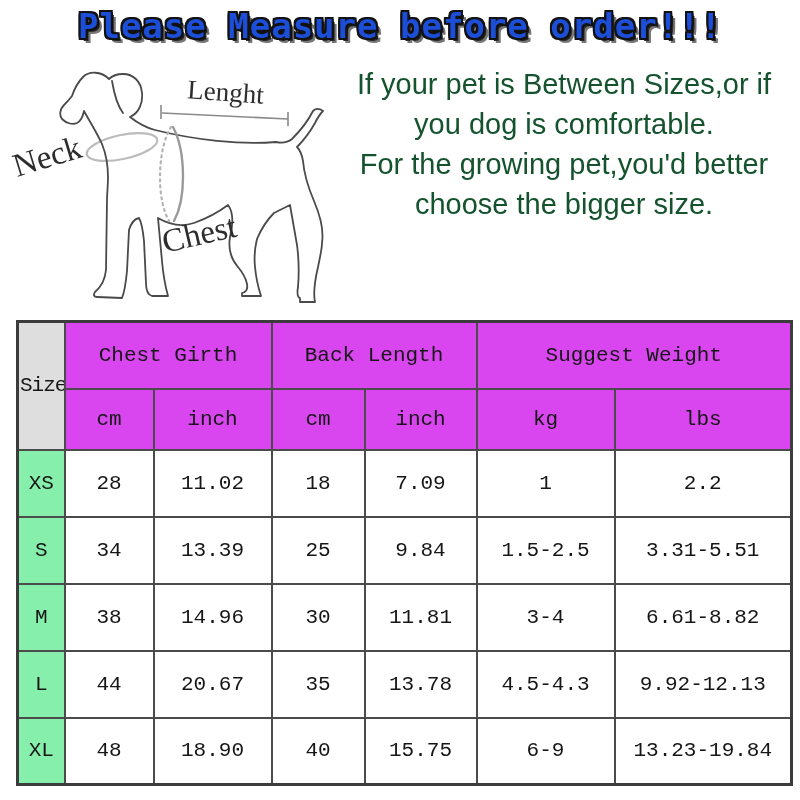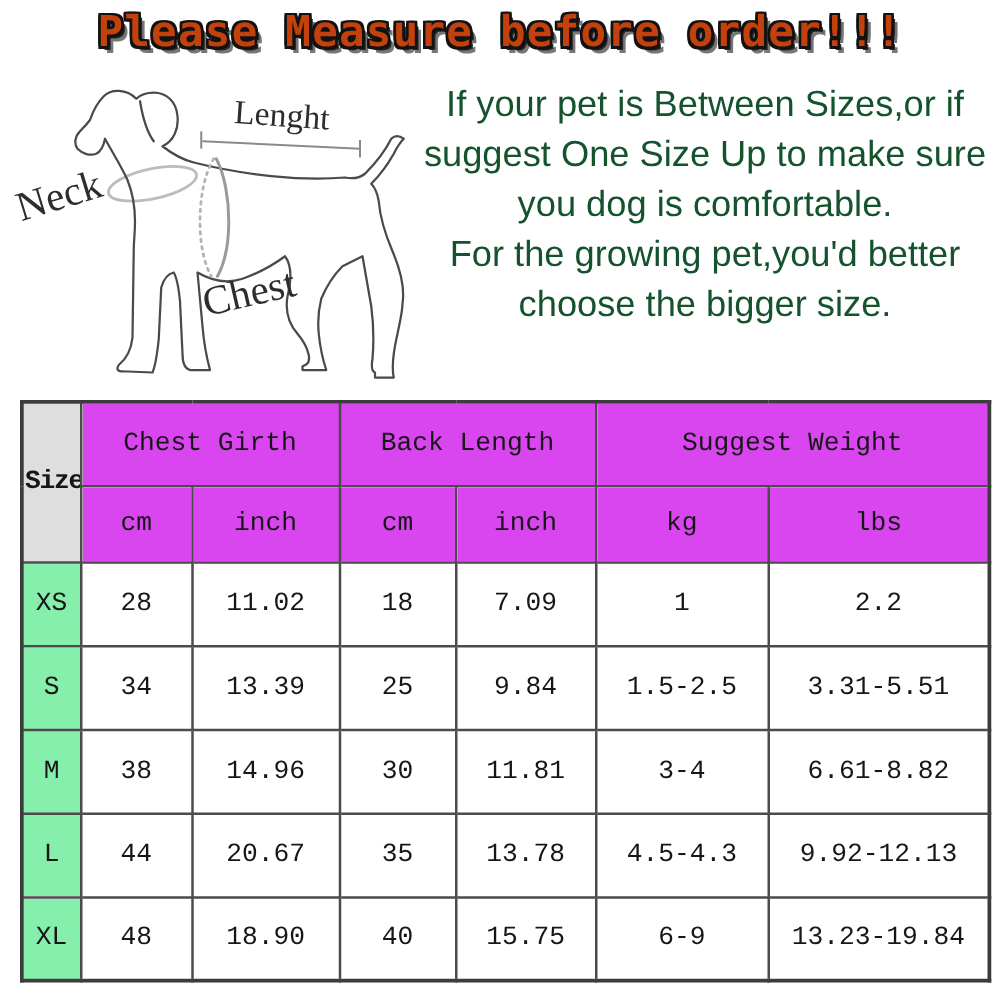--- a/index.html
+++ b/index.html
@@ -4,21 +4,21 @@
 <style>
   html,body{margin:0;padding:0;background:#fff;}
   .canvas{
     position:relative;width:800px;height:800px;background:#ffffff;overflow:hidden;
     font-family:"Liberation Sans", sans-serif;
   }
   
   .title{
     position:absolute;top:6px;left:0;width:100%;margin:0;text-align:center;
     font-family:"DejaVu Sans Mono", monospace;font-weight:bold;font-size:34px;
-    letter-spacing:1px;color:#c2410c;white-space:nowrap;
+    letter-spacing:1px;color:#1d4ed8;white-space:nowrap;
     text-shadow:
       -2px -2px 0 #121212, -2px 0 0 #121212, -2px 2px 0 #121212,
        0 -2px 0 #121212,  0 2px 0 #121212,
        2px -2px 0 #121212, 2px 0 0 #121212, 2px 2px 0 #121212,
        3px 3px 0 #2a2a2a, 5px 5px 0 #777777;
   }
   
   .dog-svg{position:absolute;left:0;top:55px;width:360px;height:260px;}
   .dog-outline{fill:none;stroke:#4a4a4a;stroke-width:1.8;stroke-linejoin:round;stroke-linecap:round;}
   .girth-solid{fill:none;stroke:#9a9a9a;stroke-width:2.4;stroke-linecap:round;}
@@ -38,21 +38,21 @@
     font-family:"Liberation Mono", monospace;color:#161616;
     border:3px solid #3c3c3c;
   }
   .size-table th,.size-table td{
     border:2px solid #4b4b4b;font-weight:normal;
     text-align:center;vertical-align:middle;font-size:21px;
     overflow:hidden;white-space:nowrap;
   }
   .size-table .hdr{background:#d946ef;}
   .size-table .corner{
-    background:#dedede;text-align:left;padding-left:1px;font-size:21px;letter-spacing:-1px;font-weight:bold;
+    background:#dedede;text-align:left;padding-left:1px;font-size:21px;letter-spacing:-1px;
   }
   .size-table .sizecol{background:#86efac;}
   .size-table td{background:#ffffff;}
   .r-group{height:67px;}
   .r-units{height:61px;}
   .r-data{height:67px;}
 </style>
 </head>
 <body>
 
@@ -92,21 +92,20 @@
 
     <path class="measure" d="M162,58 L288,64 M161,50 L161,64 M288,57 L288,71"></path>
 
     <text class="diagram-label" x="225" y="46" font-size="27" text-anchor="middle" transform="rotate(4 225 46)">Lenght</text>
     <text class="diagram-label" x="17" y="122" font-size="33" transform="rotate(-17 17 122)">Neck</text>
     <text class="diagram-label" x="165" y="198" font-size="33" transform="rotate(-13 165 198)">Chest</text>
   </svg>
 
   <div class="notice">
     <div>If your pet is Between Sizes,or if</div>
-    <div>suggest One Size Up to make sure</div>
     <div>you dog is comfortable.</div>
     <div>For the growing pet,you'd better</div>
     <div>choose the bigger size.</div>
   </div>
 
   <table class="size-table">
     <colgroup>
       <col style="width:47px">
         <col style="width:89px">
         <col style="width:118px">

